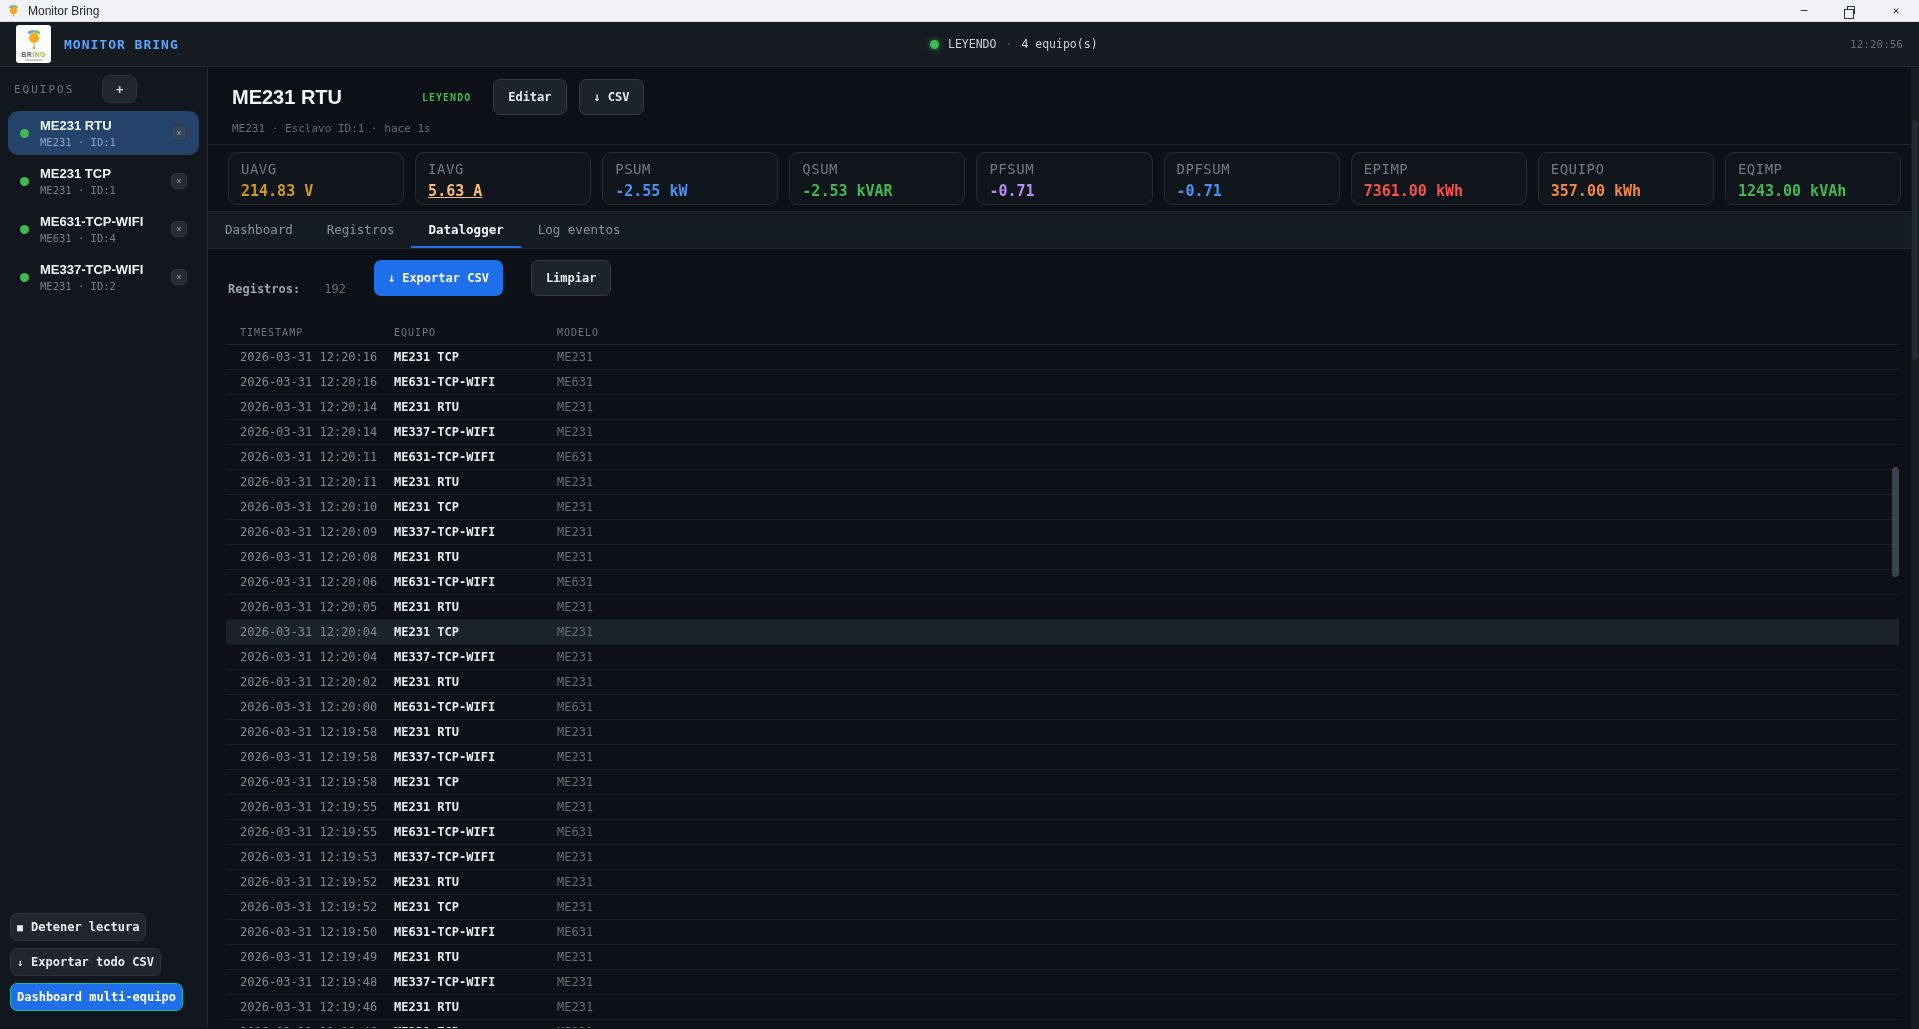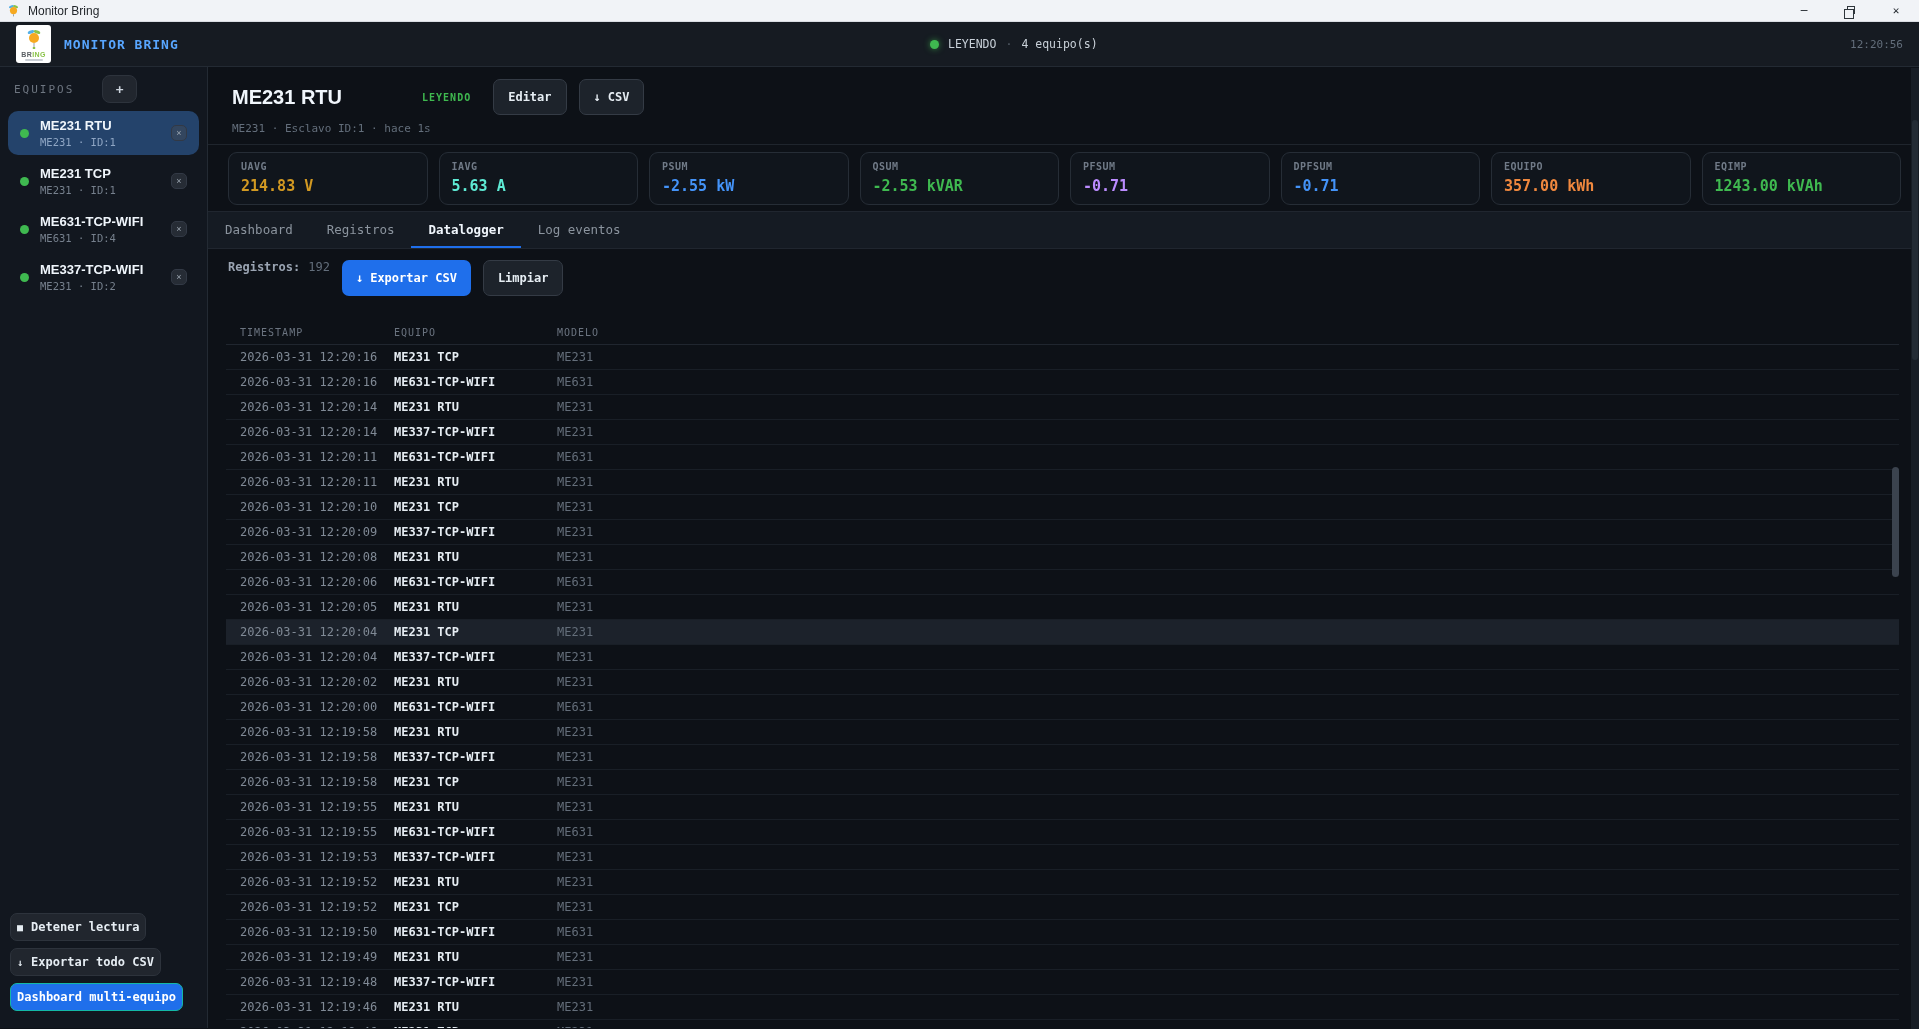--- a/index.html
+++ b/index.html
@@ -76,30 +76,30 @@
   .btn{height:36px;padding:0 14px;border-radius:7px;font:bold 12px "DejaVu Sans Mono",monospace;
        display:inline-flex;align-items:center;gap:7px;cursor:default;border:none;}
   .btn.dark{background:#1d232b;border:1px solid #343b45;color:#e6edf3;}
   .btn.primary{background:#1f6feb;color:#ffffff;}
   .dh-row .btn{margin-right:12px;}
   .dh-subtitle{margin-top:7px;font-size:11px;color:#636e7b;}
 
   .cards{display:flex;gap:11px;padding:7px 18px 6px 20px;}
   .card{flex:1;height:53px;background:#10151c;border:1px solid #262d36;border-radius:9px;
         padding:8px 12px;}
-  .card-label{font-size:10px;color:#707a87;letter-spacing:.5px;font-weight:bold;}
+  .card-label{font-size:14px;color:#707a87;letter-spacing:.5px;}
   .card-value{margin-top:5px;font-weight:bold;font-size:15px;}
 
   .tabbar{background:#151b23;border-top:1px solid #20262f;border-bottom:1px solid #20262f;
           display:flex;height:38px;align-items:stretch;}
   .tab{display:flex;align-items:center;padding:0 17px;font-size:12.5px;color:#8b949e;
        border-bottom:2px solid transparent;cursor:default;}
   .tab.active{color:#f0f6fc;font-weight:bold;border-bottom-color:#1f6feb;}
 
-  .controls{display:flex;align-items:flex-start;gap:12px;padding:11px 20px 10px;}
+  .controls{display:flex;align-items:flex-end;gap:28px;padding:11px 20px 10px;}
   .records-label{font-weight:bold;font-size:12px;color:#9aa4b2;}
   .records-count{font-size:12px;color:#636e7b;margin-left:-4px;}
 
   .table-wrap{position:relative;flex:1;margin:15px 20px 0 18px;overflow:hidden;}
   .thead,.trow{display:grid;grid-template-columns:154px 163px 1fr;padding-left:14px;align-items:center;}
   .thead{height:24px;border-bottom:1px solid #20262f;}
   .th{font-size:10px;color:#6b7480;letter-spacing:1px;}
   .trow{height:25px;border-bottom:1px solid #191f27;}
   .trow.highlight{background:#1c222b;}
   .td-ts{font-size:12px;color:#808a96;}
@@ -241,37 +241,41 @@
         <div class="dh-subtitle">ME231 · Esclavo ID:1 · hace 1s</div>
       </div>
 
       <div class="cards">
           <div class="card">
             <div class="card-label">UAVG</div>
             <div class="card-value" style="color: rgb(210, 153, 34);">214.83 V</div>
           </div>
           <div class="card">
             <div class="card-label">IAVG</div>
-            <div class="card-value" style="color: #5eead4;">5.63 A</div>
+            <div class="card-value" style="color: #fdba74; text-decoration: underline;">5.63 A</div>
           </div>
           <div class="card">
             <div class="card-label">PSUM</div>
             <div class="card-value" style="color: rgb(68, 147, 248);">-2.55 kW</div>
           </div>
           <div class="card">
             <div class="card-label">QSUM</div>
             <div class="card-value" style="color: rgb(63, 185, 80);">-2.53 kVAR</div>
           </div>
           <div class="card">
             <div class="card-label">PFSUM</div>
             <div class="card-value" style="color: rgb(188, 140, 255);">-0.71</div>
           </div>
           <div class="card">
             <div class="card-label">DPFSUM</div>
             <div class="card-value" style="color: rgb(68, 147, 248);">-0.71</div>
+          </div>
+          <div class="card">
+            <div class="card-label">EPIMP</div>
+            <div class="card-value" style="color: rgb(248, 81, 73);">7361.00 kWh</div>
           </div>
           <div class="card">
             <div class="card-label">EQUIPO</div>
             <div class="card-value" style="color: rgb(240, 136, 62);">357.00 kWh</div>
           </div>
           <div class="card">
             <div class="card-label">EQIMP</div>
             <div class="card-value" style="color: rgb(63, 185, 80);">1243.00 kVAh</div>
           </div>
         </div>

